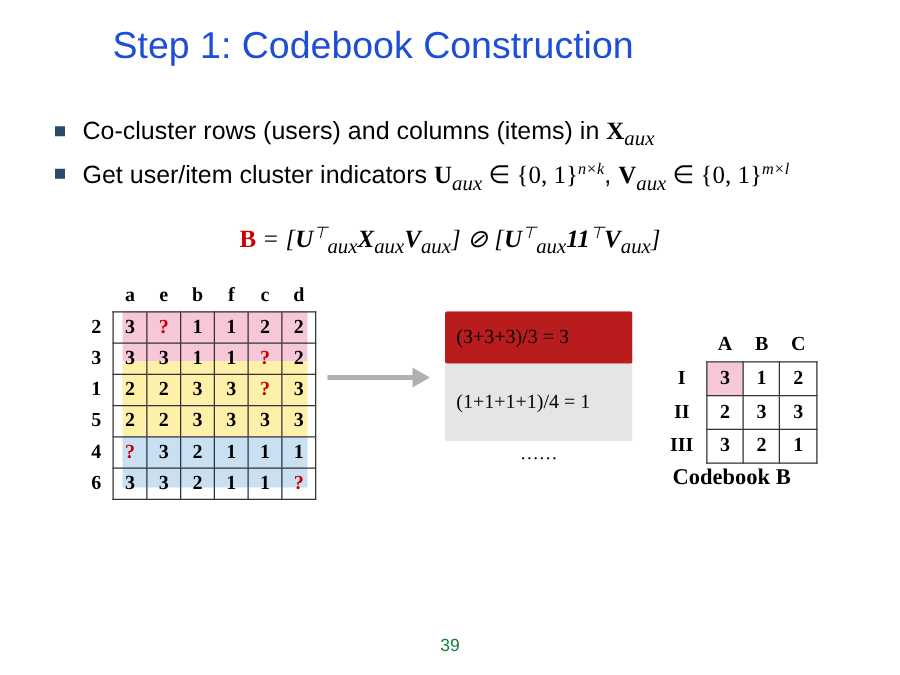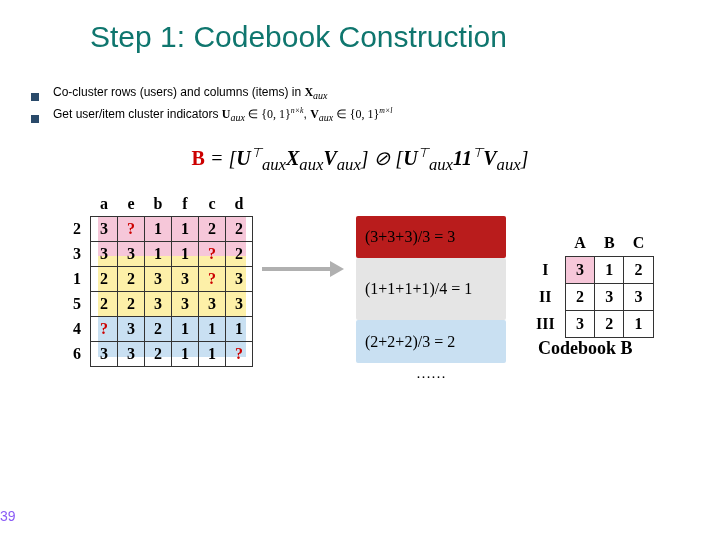--- a/index.html
+++ b/index.html
@@ -1,18 +1,18 @@
 <!DOCTYPE html>
 <html><head>
 <meta charset="utf-8">
 <style>
 html,body{margin:0;padding:0;width:720px;height:540px;background:#fff;font-family:Arial,Helvetica,sans-serif;color:#000}
 .slide{width:720px;height:540px;position:relative;box-sizing:border-box}
-.title{font-size:30px;padding:20px 0 0 90px;color:#0f766e}
-.bullets{padding:18px 0 0 27px;font-size:12px;line-height:1.35}
+.title{font-size:30px;padding:20px 0 0 90px;color:#1d4ed8}
+.bullets{padding:18px 0 0 40px;font-size:20px;line-height:1.35}
 .bullets li{list-style:none;position:relative;padding-left:26px;margin-bottom:3px}
 .bullets li::before{content:"";position:absolute;left:4px;top:9px;width:8px;height:8px;background:#2a4a6a}
 .sub{font-style:italic;font-family:'Times New Roman',serif}
 .serif{font-family:'Times New Roman',serif}
 .formula{text-align:center;margin:20px auto 18px;font-family:'Times New Roman',serif;font-size:20px;font-style:italic}
 .formula .B{color:#c00;font-weight:bold;font-style:normal}
 .fig{position:relative;width:600px;height:210px;margin:4px auto 0}
 .tbl{border-collapse:collapse;font-family:'Times New Roman',serif;font-size:16px;position:absolute}
 .tbl th{font-weight:bold;padding:3px 7px;border:none}
 .tbl td{border:1px solid #333;padding:3px 9px;text-align:center;font-weight:bold}
@@ -32,21 +32,21 @@
 .arrow::before{content:"";position:absolute;left:0;top:3px;width:70px;height:4px;background:#b0b0b0}
 .arrow::after{content:"";position:absolute;left:68px;top:-3px;width:0;height:0;border-left:14px solid #b0b0b0;border-top:8px solid transparent;border-bottom:8px solid transparent}
 .calc{position:absolute;left:296px;top:24px;width:150px;font-family:'Times New Roman',serif;font-size:16px}
 .calc .row{height:30px;line-height:30px;padding-left:8px;border-radius:2px;margin-bottom:0}
 .calc .r1{background:#b91c1c;height:40px;line-height:40px}
 .calc .r2{background:#e5e5e5;height:60px;line-height:60px}
 .calc .r3{background:#c9e0f2;height:41px;line-height:41px}
 .calc .box{border:1px solid rgba(0,0,0,0)}
 .dots{text-align:center;font-family:'Times New Roman',serif;font-size:15px;margin-top:2px}
 .cb-label{position:absolute;left:478px;top:146px;font-family:'Times New Roman',serif;font-weight:bold;font-size:18px}
-.pagenum{position:absolute;bottom:16px;left:0;width:100%;font-size:14px;color:#8b5cf6}
+.pagenum{position:absolute;bottom:16px;left:0;width:100%;text-align:center;font-size:14px;color:#15803d}
 .rtR td{padding:4px 10px}
 .rtR th{padding:4px 9px}
 .rom{font-weight:bold;border:none!important;padding-right:8px}
 sup{font-size:.65em}
 </style>
 </head>
 <body>
 
 <div class="slide">
   <div class="title">Step 1: Codebook Construction</div>
@@ -135,21 +135,20 @@
             <td class="q">?</td>
           </tr>
     </tbody>
       </table>
 
     <div class="arrow"></div>
 
     <div class="calc">
       <div class="row r1 box">(3+3+3)/3 = 3</div>
       <div class="row r2 box">(1+1+1+1)/4 = 1</div>
-      <div class="row r3 box">(2+2+2)/3 = 2</div>
       <div class="dots">……</div>
     </div>
 
     <table class="tbl rtR right-tbl">
       <tbody>
           <tr>
         <th></th>
         <th>A</th>
         <th>B</th>
         <th>C</th>

